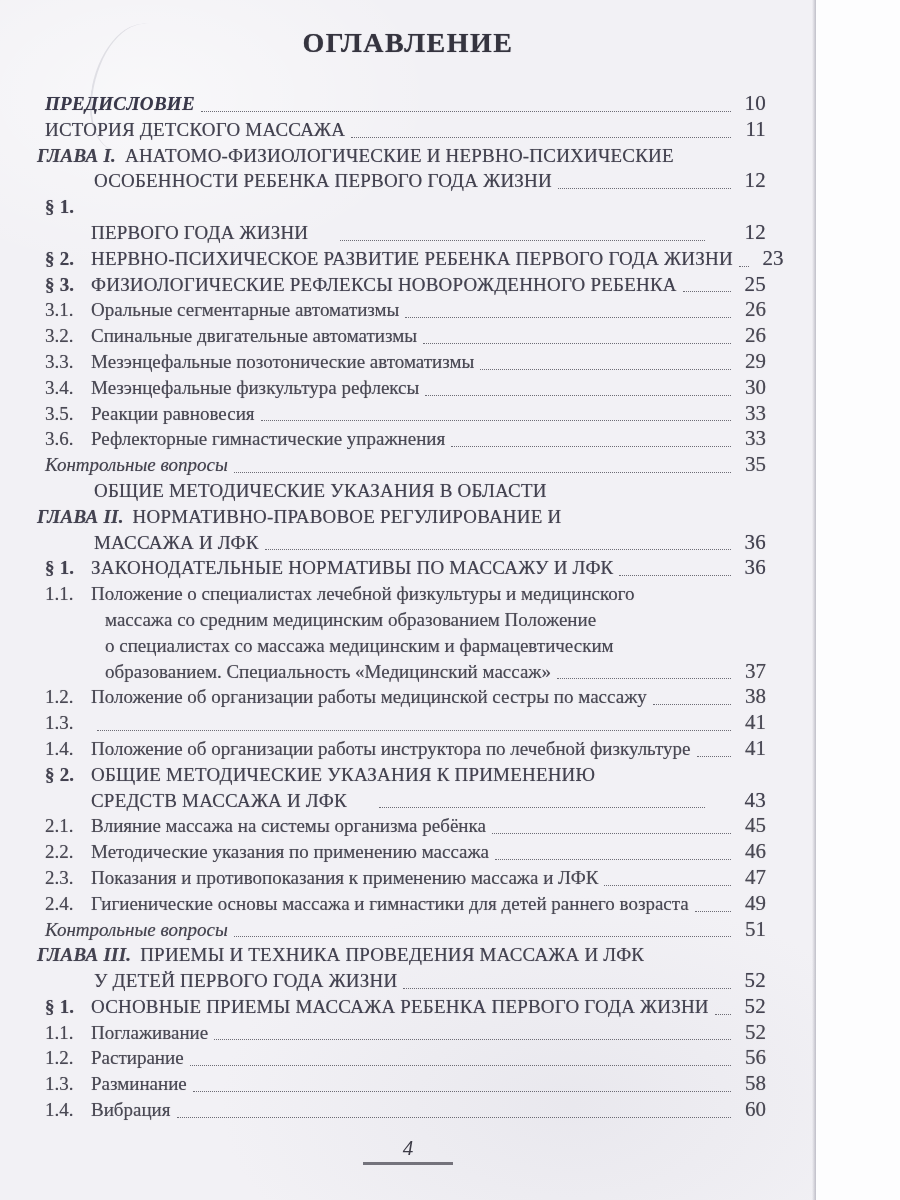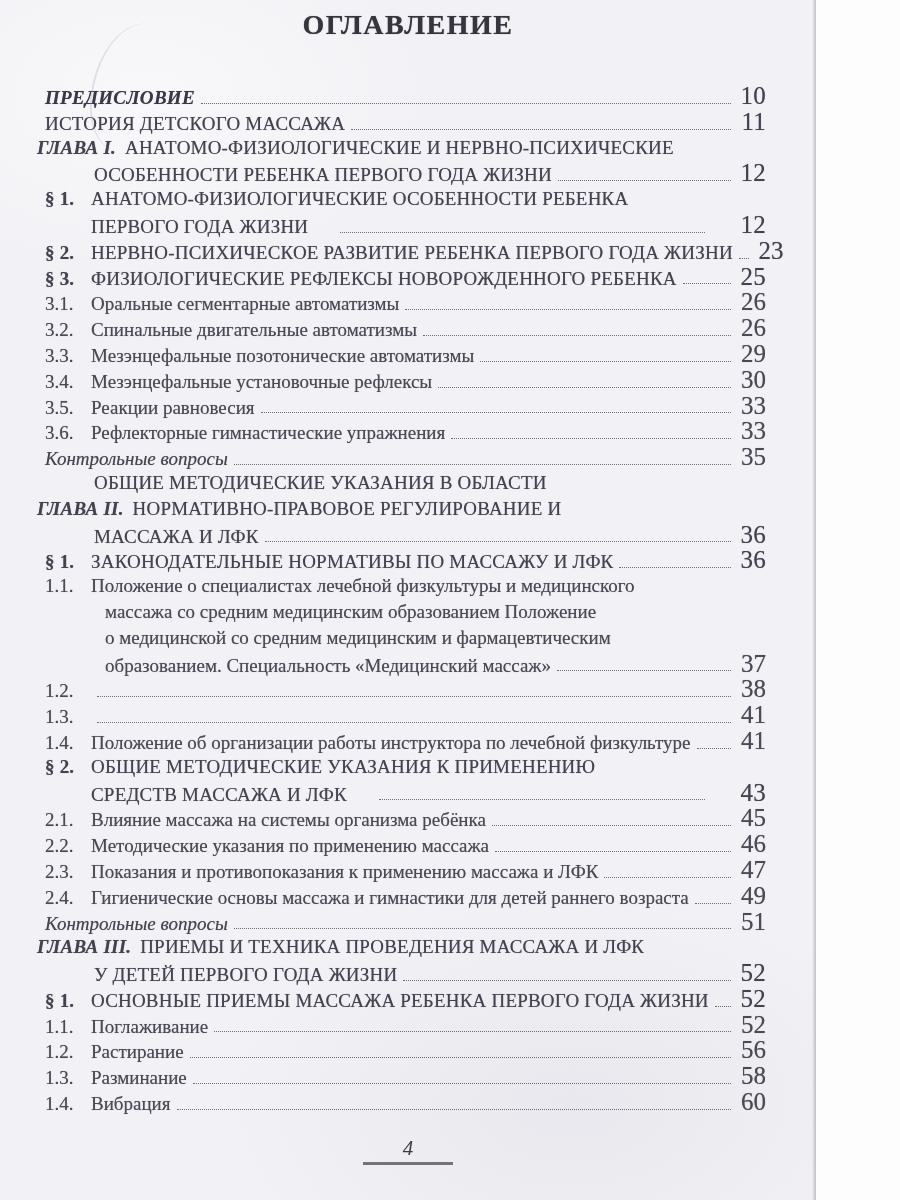--- a/index.html
+++ b/index.html
@@ -28,48 +28,48 @@
     content:"";position:absolute;top:0;right:0;width:4px;height:100%;
     background:linear-gradient(to right, rgba(110,110,128,0), rgba(110,110,128,.38));
   }
   .crease{
     position:absolute;left:92px;top:22px;width:80px;height:130px;
     border-left:2px solid rgba(168,168,182,.30);
     border-radius:60% 0 0 40%;
     transform:rotate(8deg);
   }
   .title{
-    margin-top:9px;
+    margin-top:27px;
     text-align:center;
     font-size:28px;font-weight:bold;letter-spacing:1.5px;
     color:#35343f;
     text-shadow:0 0 .8px rgba(53,52,63,.75);
   }
   .toc{
-    margin-top:42px;
+    margin-top:32px;
   }
   .row{
     display:flex;align-items:baseline;
     height:25.8px;line-height:25.8px;
     padding-left:45px;padding-right:50px;
     white-space:nowrap;
     font-size:19px;
     color:var(--ink-soft);
     text-shadow:0 0 .7px rgba(62,61,71,.55);
   }
   .row .label{flex:0 0 46px;}
   .row .text{flex:0 0 auto;}
   .row .leader{
     flex:1 1 12px;min-width:10px;
     border-bottom:1.7px dotted var(--leader);
     margin:0 3px 5px 6px;
     align-self:flex-end;
     opacity:.85;
   }
-  .row .page{flex:0 0 32px;text-align:right;font-size:25px;}
+  .row .page{flex:0 0 32px;text-align:right;font-size:21px;}
   
   .row.preface .text{font-weight:bold;font-style:italic;letter-spacing:.3px;color:#39384a;}
   .row.preface, .row.caps, .row.chapter, .row.chapter-cont,
   .row.section, .row.section-cont{font-size:19px;letter-spacing:.2px;color:#434250;}
   .row.chapter{padding-left:37px;}
   .row.chapter .label{flex:0 0 auto;margin-right:9px;font-weight:bold;font-style:italic;}
   .row.chapter-cont{padding-left:94px;}
   .row.section .label{font-weight:bold;}
   .row.section-cont{padding-left:91px;gap:26px;}
   .row.item-cont{padding-left:105px;}
@@ -110,21 +110,20 @@
         <span class="label">ГЛАВА I.</span>
         <span class="text">АНАТОМО-ФИЗИОЛОГИЧЕСКИЕ И НЕРВНО-ПСИХИЧЕСКИЕ</span>
       </div>
       <div class="row chapter-cont">
         <span class="text">ОСОБЕННОСТИ РЕБЕНКА ПЕРВОГО ГОДА ЖИЗНИ</span>
         <span class="leader"></span>
         <span class="page">12</span>
       </div>
       <div class="row section">
         <span class="label">§ 1.</span>
-        <span class="text">АНАТОМО-ФИЗИОЛОГИЧЕСКИЕ ОСОБЕННОСТИ РЕБЕНКА</span>
       </div>
       <div class="row section-cont">
         <span class="text">ПЕРВОГО ГОДА ЖИЗНИ</span>
         <span class="leader"></span>
         <span class="page">12</span>
       </div>
       <div class="row section">
         <span class="label">§ 2.</span>
         <span class="text">НЕРВНО-ПСИХИЧЕСКОЕ РАЗВИТИЕ РЕБЕНКА ПЕРВОГО ГОДА ЖИЗНИ</span>
         <span class="leader"></span>
@@ -149,21 +148,21 @@
         <span class="page">26</span>
       </div>
       <div class="row item">
         <span class="label">3.3.</span>
         <span class="text">Мезэнцефальные позотонические автоматизмы</span>
         <span class="leader"></span>
         <span class="page">29</span>
       </div>
       <div class="row item">
         <span class="label">3.4.</span>
-        <span class="text">Мезэнцефальные установочные рефлексы</span>
+        <span class="text">Мезэнцефальные физкультура рефлексы</span>
         <span class="leader"></span>
         <span class="page">30</span>
       </div>
       <div class="row item">
         <span class="label">3.5.</span>
         <span class="text">Реакции равновесия</span>
         <span class="leader"></span>
         <span class="page">33</span>
       </div>
       <div class="row item">
@@ -197,29 +196,30 @@
         <span class="page">36</span>
       </div>
       <div class="row item">
         <span class="label">1.1.</span>
         <span class="text">Положение о специалистах лечебной физкультуры и медицинского</span>
       </div>
       <div class="row item-cont">
         <span class="text">массажа со средним медицинским образованием Положение</span>
       </div>
       <div class="row item-cont">
-        <span class="text">о медицинской со средним медицинским и фармацевтическим</span>
+        <span class="text">о специалистах со массажа медицинским и фармацевтическим</span>
       </div>
       <div class="row item-cont">
         <span class="text">образованием. Специальность «Медицинский массаж»</span>
         <span class="leader"></span>
         <span class="page">37</span>
       </div>
       <div class="row item">
         <span class="label">1.2.</span>
+        <span class="text">Положение об организации работы медицинской сестры по массажу</span>
         <span class="leader"></span>
         <span class="page">38</span>
       </div>
       <div class="row item">
         <span class="label">1.3.</span>
         <span class="leader"></span>
         <span class="page">41</span>
       </div>
       <div class="row item">
         <span class="label">1.4.</span>

